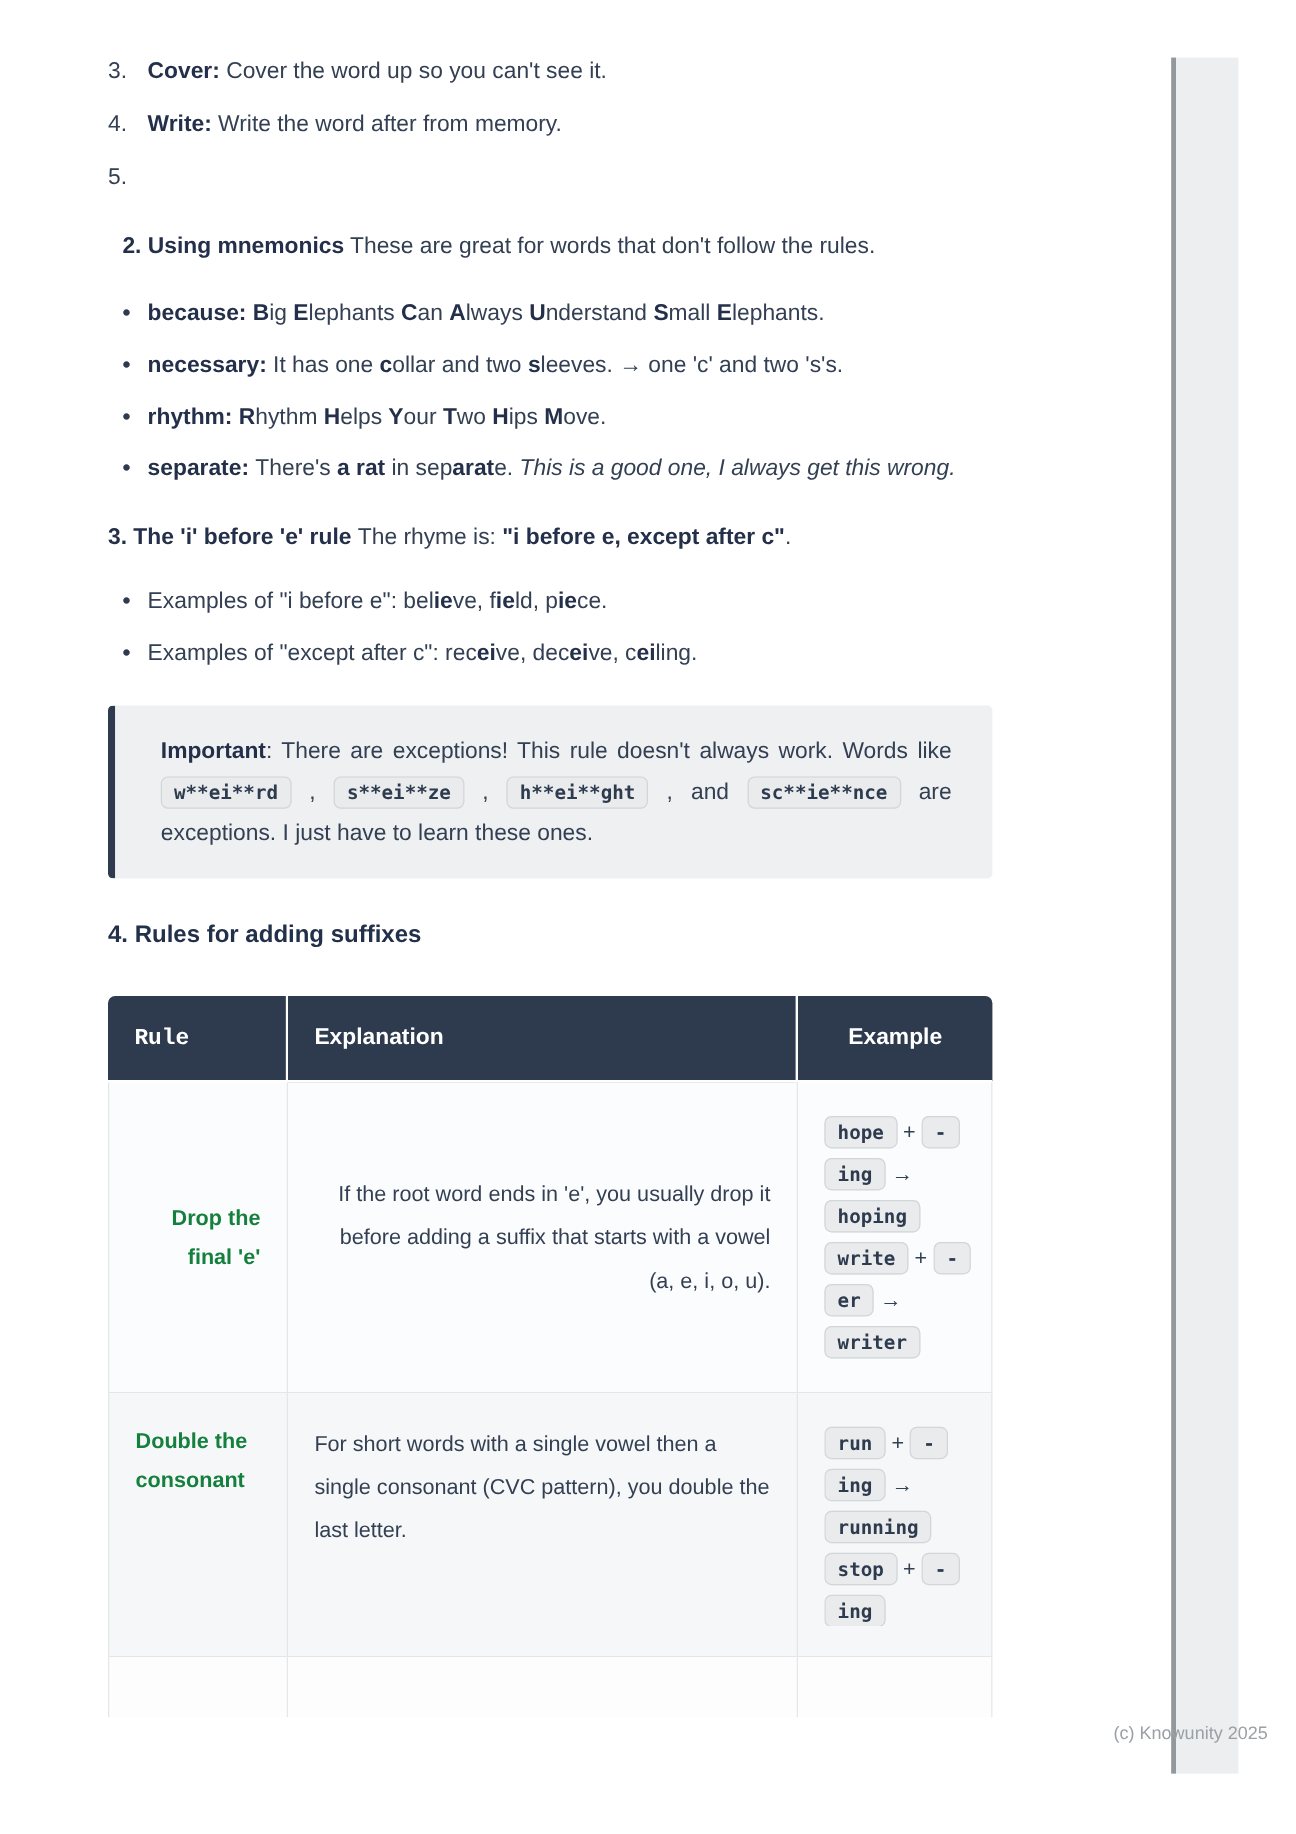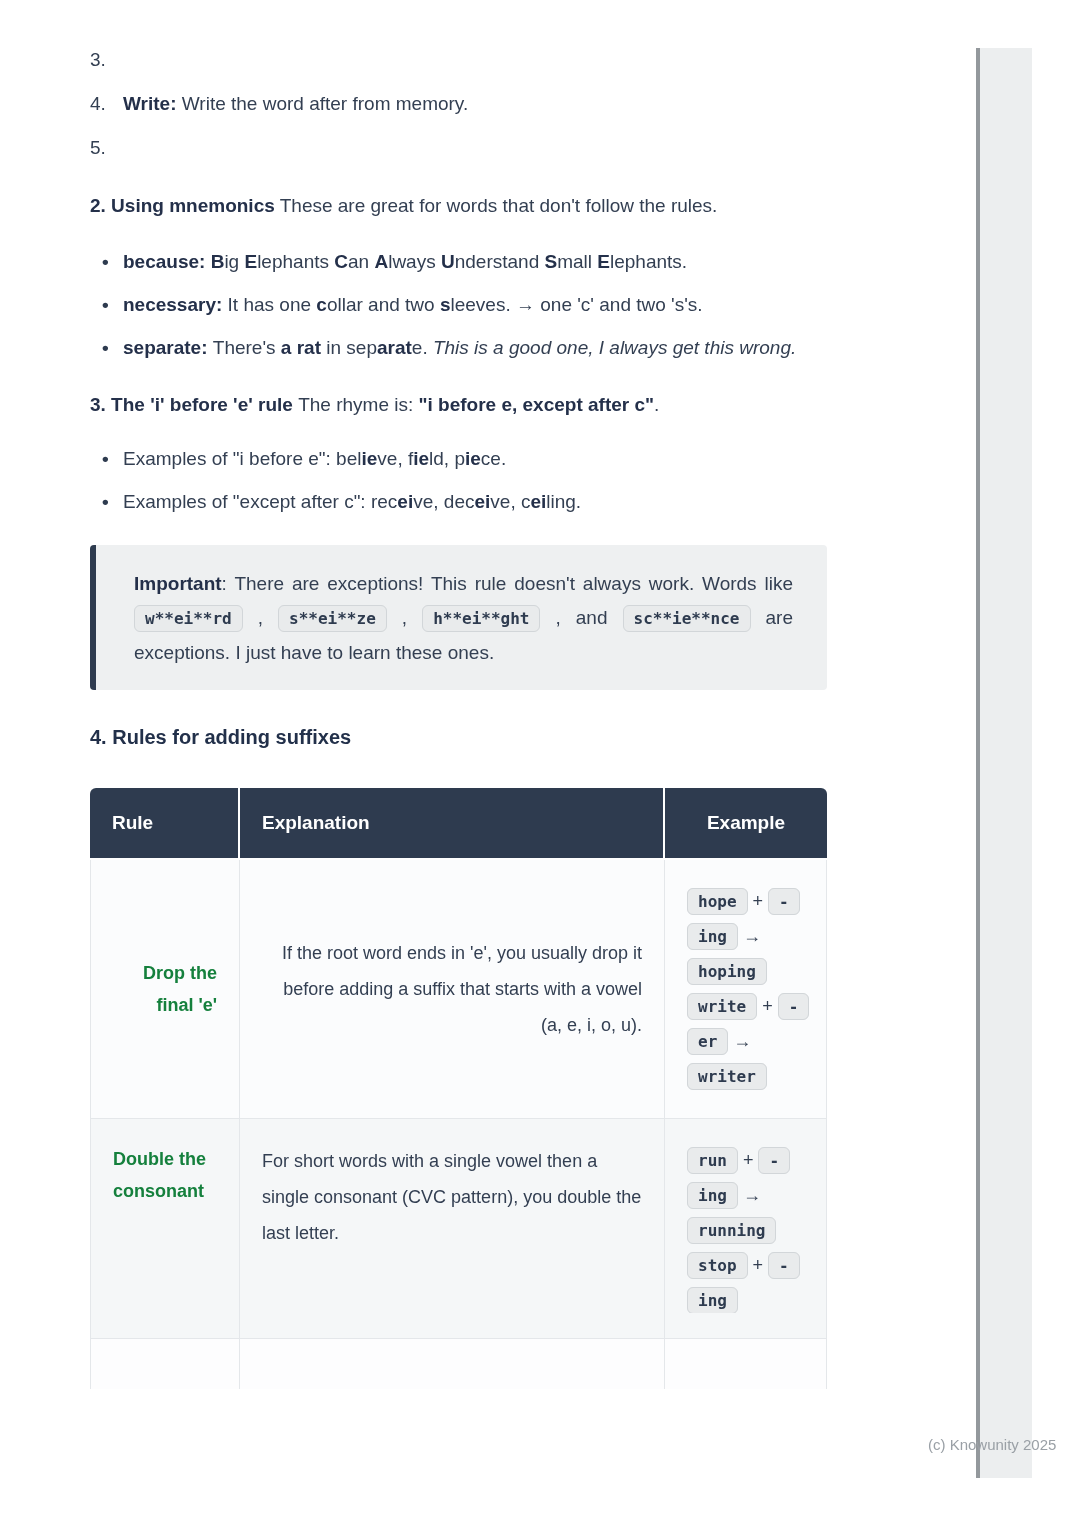--- a/index.html
+++ b/index.html
@@ -22,21 +22,21 @@
     padding: 3px 10px; color: #2e3b4f; white-space: normal;
     box-decoration-break: clone; -webkit-box-decoration-break: clone;
   }
 
   
   .howto-list { list-style: none; margin: 0; padding: 0; font-size: 19px; line-height: 32px; }
   .howto-list li { display: flex; margin-bottom: 12px; }
   .howto-list .marker { flex: none; width: 33px; }
   .howto-list .label { font-weight: 700; color: #24304a; }
 
-  .para { font-size: 19px; line-height: 36px; text-align: justify; margin: 24px 0 0 0; }
+  .para { font-size: 19px; line-height: 36px; text-align: justify; margin: 24px 0 0 12px; }
 
   .bullets { list-style: none; margin: 22px 0 0 0; padding: 0; font-size: 19px; line-height: 32px; }
   .bullets li { position: relative; padding-left: 33px; margin-bottom: 11px; }
   .bullets li::before { content: "\2022"; position: absolute; left: 12px; color: #2e3b4f; font-weight: 700; }
 
   .h3line { font-size: 19px; line-height: 32px; margin: 25px 0 0 0; white-space: nowrap; }
 
   .callout {
     margin-top: 27px; background: #eef0f1; border-left: 6px solid #2e3b4f;
     border-radius: 4px; padding: 22px 34px 20px 38px;
@@ -45,21 +45,21 @@
 
   .h4line { font-size: 20px; font-weight: 700; color: #22304a; margin: 36px 0 0 0; }
 
   
   table.rules { margin-top: 39px; border-collapse: separate; border-spacing: 0; width: 737px; table-layout: fixed; }
   table.rules th {
     background: #2e3b4f; color: #ffffff; font-weight: 700; font-size: 19px;
     text-align: left; padding: 24px 22px; border-right: 2px solid #ffffff; border-bottom: 2px solid #ffffff;
   }
   table.rules th:last-child { border-right: none; text-align: center; }
-  table.rules th:first-child { border-top-left-radius: 6px; }
+  table.rules th:first-child { border-top-left-radius: 6px; font-family: Liberation Mono, monospace; }
   table.rules th:last-child { border-top-right-radius: 6px; }
   .col-rule { width: 150px; } .col-expl { width: 425px; } .col-ex { width: 162px; }
   table.rules td {
     border-right: 1px solid #e4e7ea; border-bottom: 1px solid #e4e7ea;
     padding: 24px 22px; vertical-align: top; font-size: 18px;
   }
   table.rules td:first-child { border-left: 1px solid #e4e7ea; }
   tr.r1 { height: 243px; } tr.r2 { height: 220px; } tr.r3 { height: 50px; }
   tr.r1 td { background: #fbfcfd; } tr.r2 td { background: #f5f7f8; } tr.r3 td { background: #fdfdfe; border-bottom: none; }
   tr.r1 td.v-mid { vertical-align: middle; text-align: right; }
@@ -79,35 +79,37 @@
   }
 </style>
 </head>
 <body>
 
 <div class="content">
 
   <ol class="howto-list">
     <li>
       <span class="marker">3.</span>
+      <span><span class="label">Cover:</span><span> Cover the word up so you can't see it.</span></span>
     </li>
     <li>
       <span class="marker">4.</span>
       <span><span class="label">Write:</span><span> Write the word after from memory.</span></span>
     </li>
     <li>
       <span class="marker">5.</span>
     </li>
   </ol>
 
   <p class="para"><span class="seg-b">2. Using mnemonics</span><span> These are great for words that don't follow the rules.</span></p>
 
   <ul class="bullets">
     <li><span class="seg-b">because: B</span><span>ig </span><span class="seg-b">E</span><span>lephants </span><span class="seg-b">C</span><span>an </span><span class="seg-b">A</span><span>lways </span><span class="seg-b">U</span><span>nderstand </span><span class="seg-b">S</span><span>mall </span><span class="seg-b">E</span><span>lephants.</span></li>
     <li><span class="seg-b">necessary: </span><span>It has one </span><span class="seg-b">c</span><span>ollar and two </span><span class="seg-b">s</span><span>leeves. → one 'c' and two 's's.</span></li>
+    <li><span class="seg-b">rhythm: R</span><span>hythm </span><span class="seg-b">H</span><span>elps </span><span class="seg-b">Y</span><span>our </span><span class="seg-b">T</span><span>wo </span><span class="seg-b">H</span><span>ips </span><span class="seg-b">M</span><span>ove.</span></li>
     <li><span class="seg-b">separate: </span><span>There's </span><span class="seg-b">a rat</span><span> in sep</span><span class="seg-b">arat</span><span>e. </span><span class="seg-i">This is a good one, I always get this wrong.</span></li>
   </ul>
 
   <p class="h3line"><span class="seg-b">3. The 'i' before 'e' rule </span><span>The rhyme is: </span><span class="seg-b">"i before e, except after c"</span><span>.</span></p>
 
   <ul class="bullets">
     <li><span>Examples of "i before e": bel</span><span class="seg-b">ie</span><span>ve, f</span><span class="seg-b">ie</span><span>ld, p</span><span class="seg-b">ie</span><span>ce.</span></li>
     <li><span>Examples of "except after c": rec</span><span class="seg-b">ei</span><span>ve, dec</span><span class="seg-b">ei</span><span>ve, c</span><span class="seg-b">ei</span><span>ling.</span></li>
   </ul>
 

